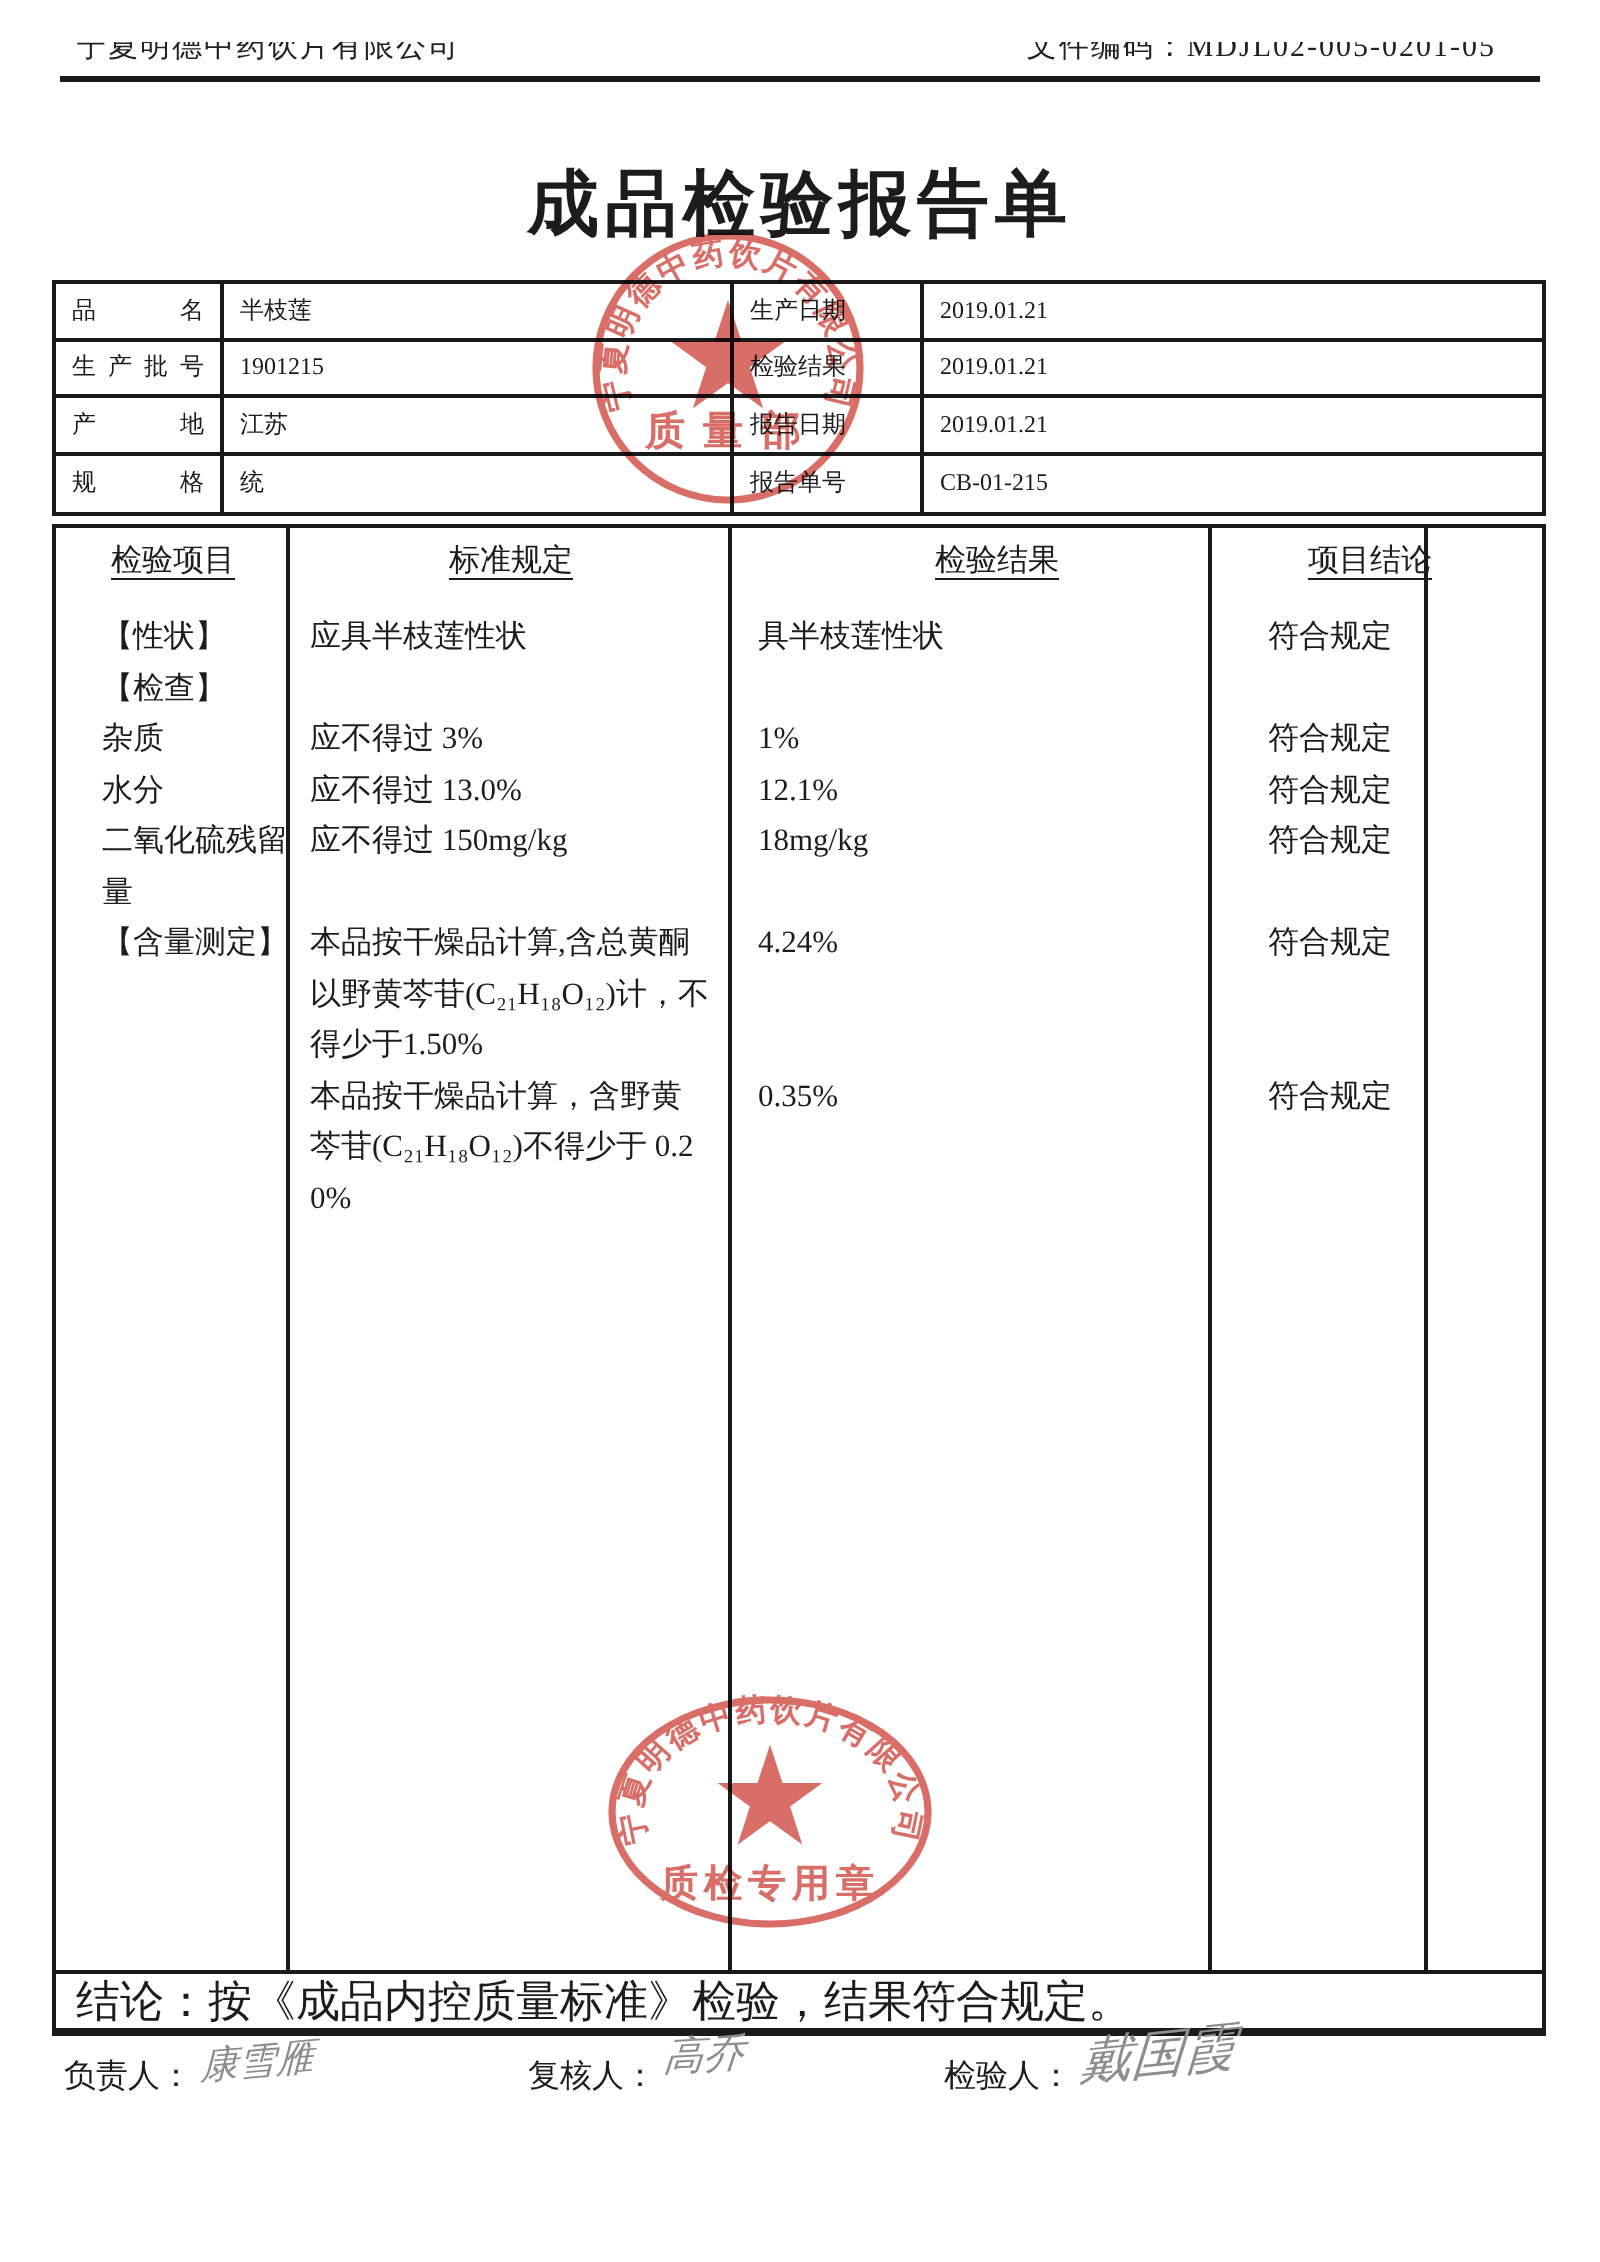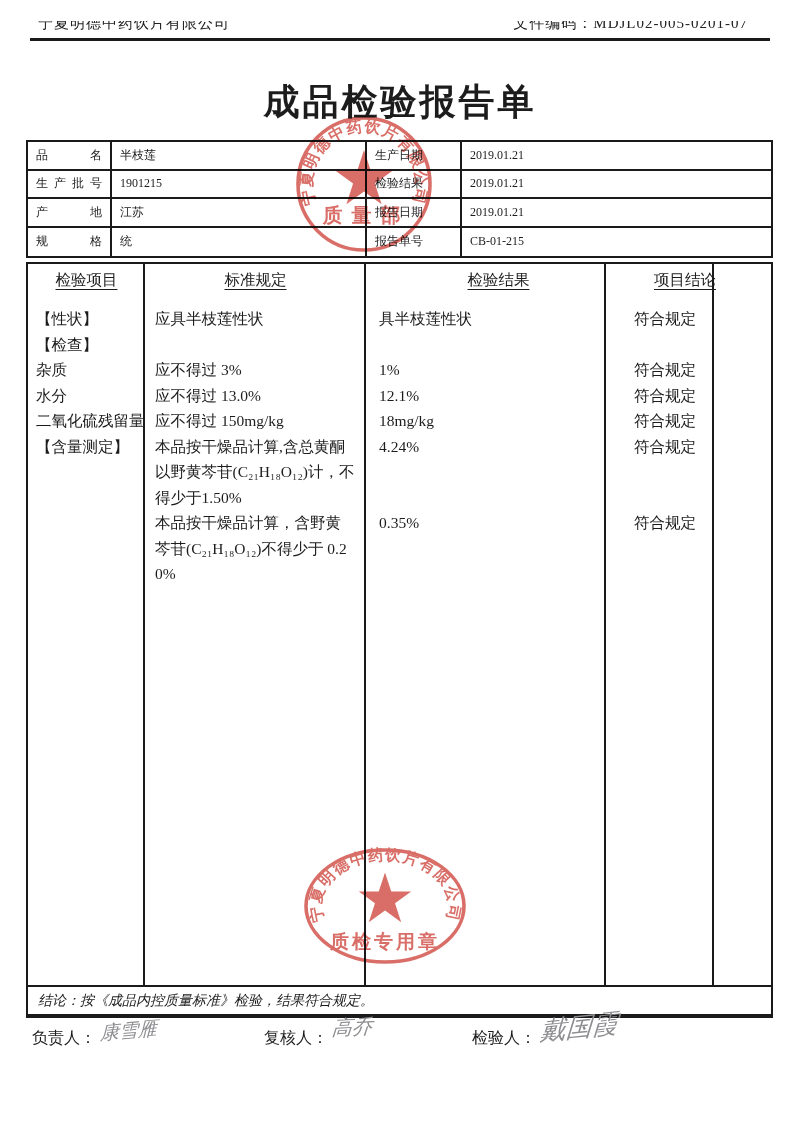--- a/index.html
+++ b/index.html
@@ -29,28 +29,28 @@
     border:2px solid #1a1a1a;border-bottom:none;box-sizing:border-box;font-size:15.5px;}
   .vline{position:absolute;top:0;bottom:0;width:2px;background:#1a1a1a;}
   .vl1{left:115px;} .vl2{left:336px;} .vl3{left:576px;} .vl4{left:684px;}
   .thead{position:absolute;top:6px;left:0;right:0;display:flex;}
   .th{box-sizing:border-box;text-align:center;}
   .th span{text-decoration:underline;text-underline-offset:4px;}
   .th1{width:117px;} .th2{width:221px;} .th3{width:265px;} .th4{width:108px;}
   .tbody{position:absolute;top:42px;left:0;right:0;line-height:25.5px;}
   .trow{display:flex;align-items:flex-start;}
   .td{box-sizing:border-box;word-break:break-all;}
-  .td-item{width:117px;padding-left:8px;}
+  .td-item{width:117px;padding-left:23px;}
   .td-standard{width:221px;padding-left:10px;padding-right:10px;}
   .td-result{width:240px;padding-left:13px;}
   .td-conclusion{width:108px;padding-left:28px;}
   
   .conclusion-row{position:absolute;left:26px;top:985px;width:747px;height:33px;
     border:2px solid #1a1a1a;border-bottom:4px solid #1a1a1a;box-sizing:border-box;
-    display:flex;align-items:center;padding-left:10px;font-size:14px;font-style:italic;}
+    display:flex;align-items:center;padding-left:10px;font-size:22px;}
   
   .signs{position:absolute;left:0;top:1028px;width:100%;height:50px;font-size:16px;}
   .sig-label{position:absolute;top:0;}
   .sl1{left:32px;} .sl2{left:264px;} .sl3{left:472px;}
   .sig-name{position:absolute;color:#8d8d91;font-style:italic;white-space:nowrap;}
   .sn1{left:100px;top:-10px;font-size:19px;transform:rotate(-5deg) skewX(-6deg);}
   .sn2{left:332px;top:-14px;font-size:20px;transform:rotate(-3deg) skewX(-8deg);}
   .sn3{left:540px;top:-18px;font-size:26px;transform:rotate(-6deg) skewX(-10deg);}
   
   .stamp{position:absolute;mix-blend-mode:multiply;opacity:0.8;}
@@ -59,21 +59,21 @@
   .stamp text{font-family:"Liberation Sans","DejaVu Sans",sans-serif;font-weight:bold;}
 </style>
 </head>
 <body>
 
 <div class="page">
 
   <div class="top-header-clip">
     <div class="top-header-inner">
       <span class="hdr-company">宁夏明德中药饮片有限公司</span>
-      <span class="hdr-code">文件编码：MDJL02-005-0201-07</span>
+      <span class="hdr-code">文件编码：MDJL02-005-0201-05</span>
     </div>
   </div>
   <div class="top-rule"></div>
 
   <h1 class="title">成品检验报告单</h1>
 
   <div class="info-table">
 
       <div class="info-cell">
         <span class="jlabel">品名</span>

